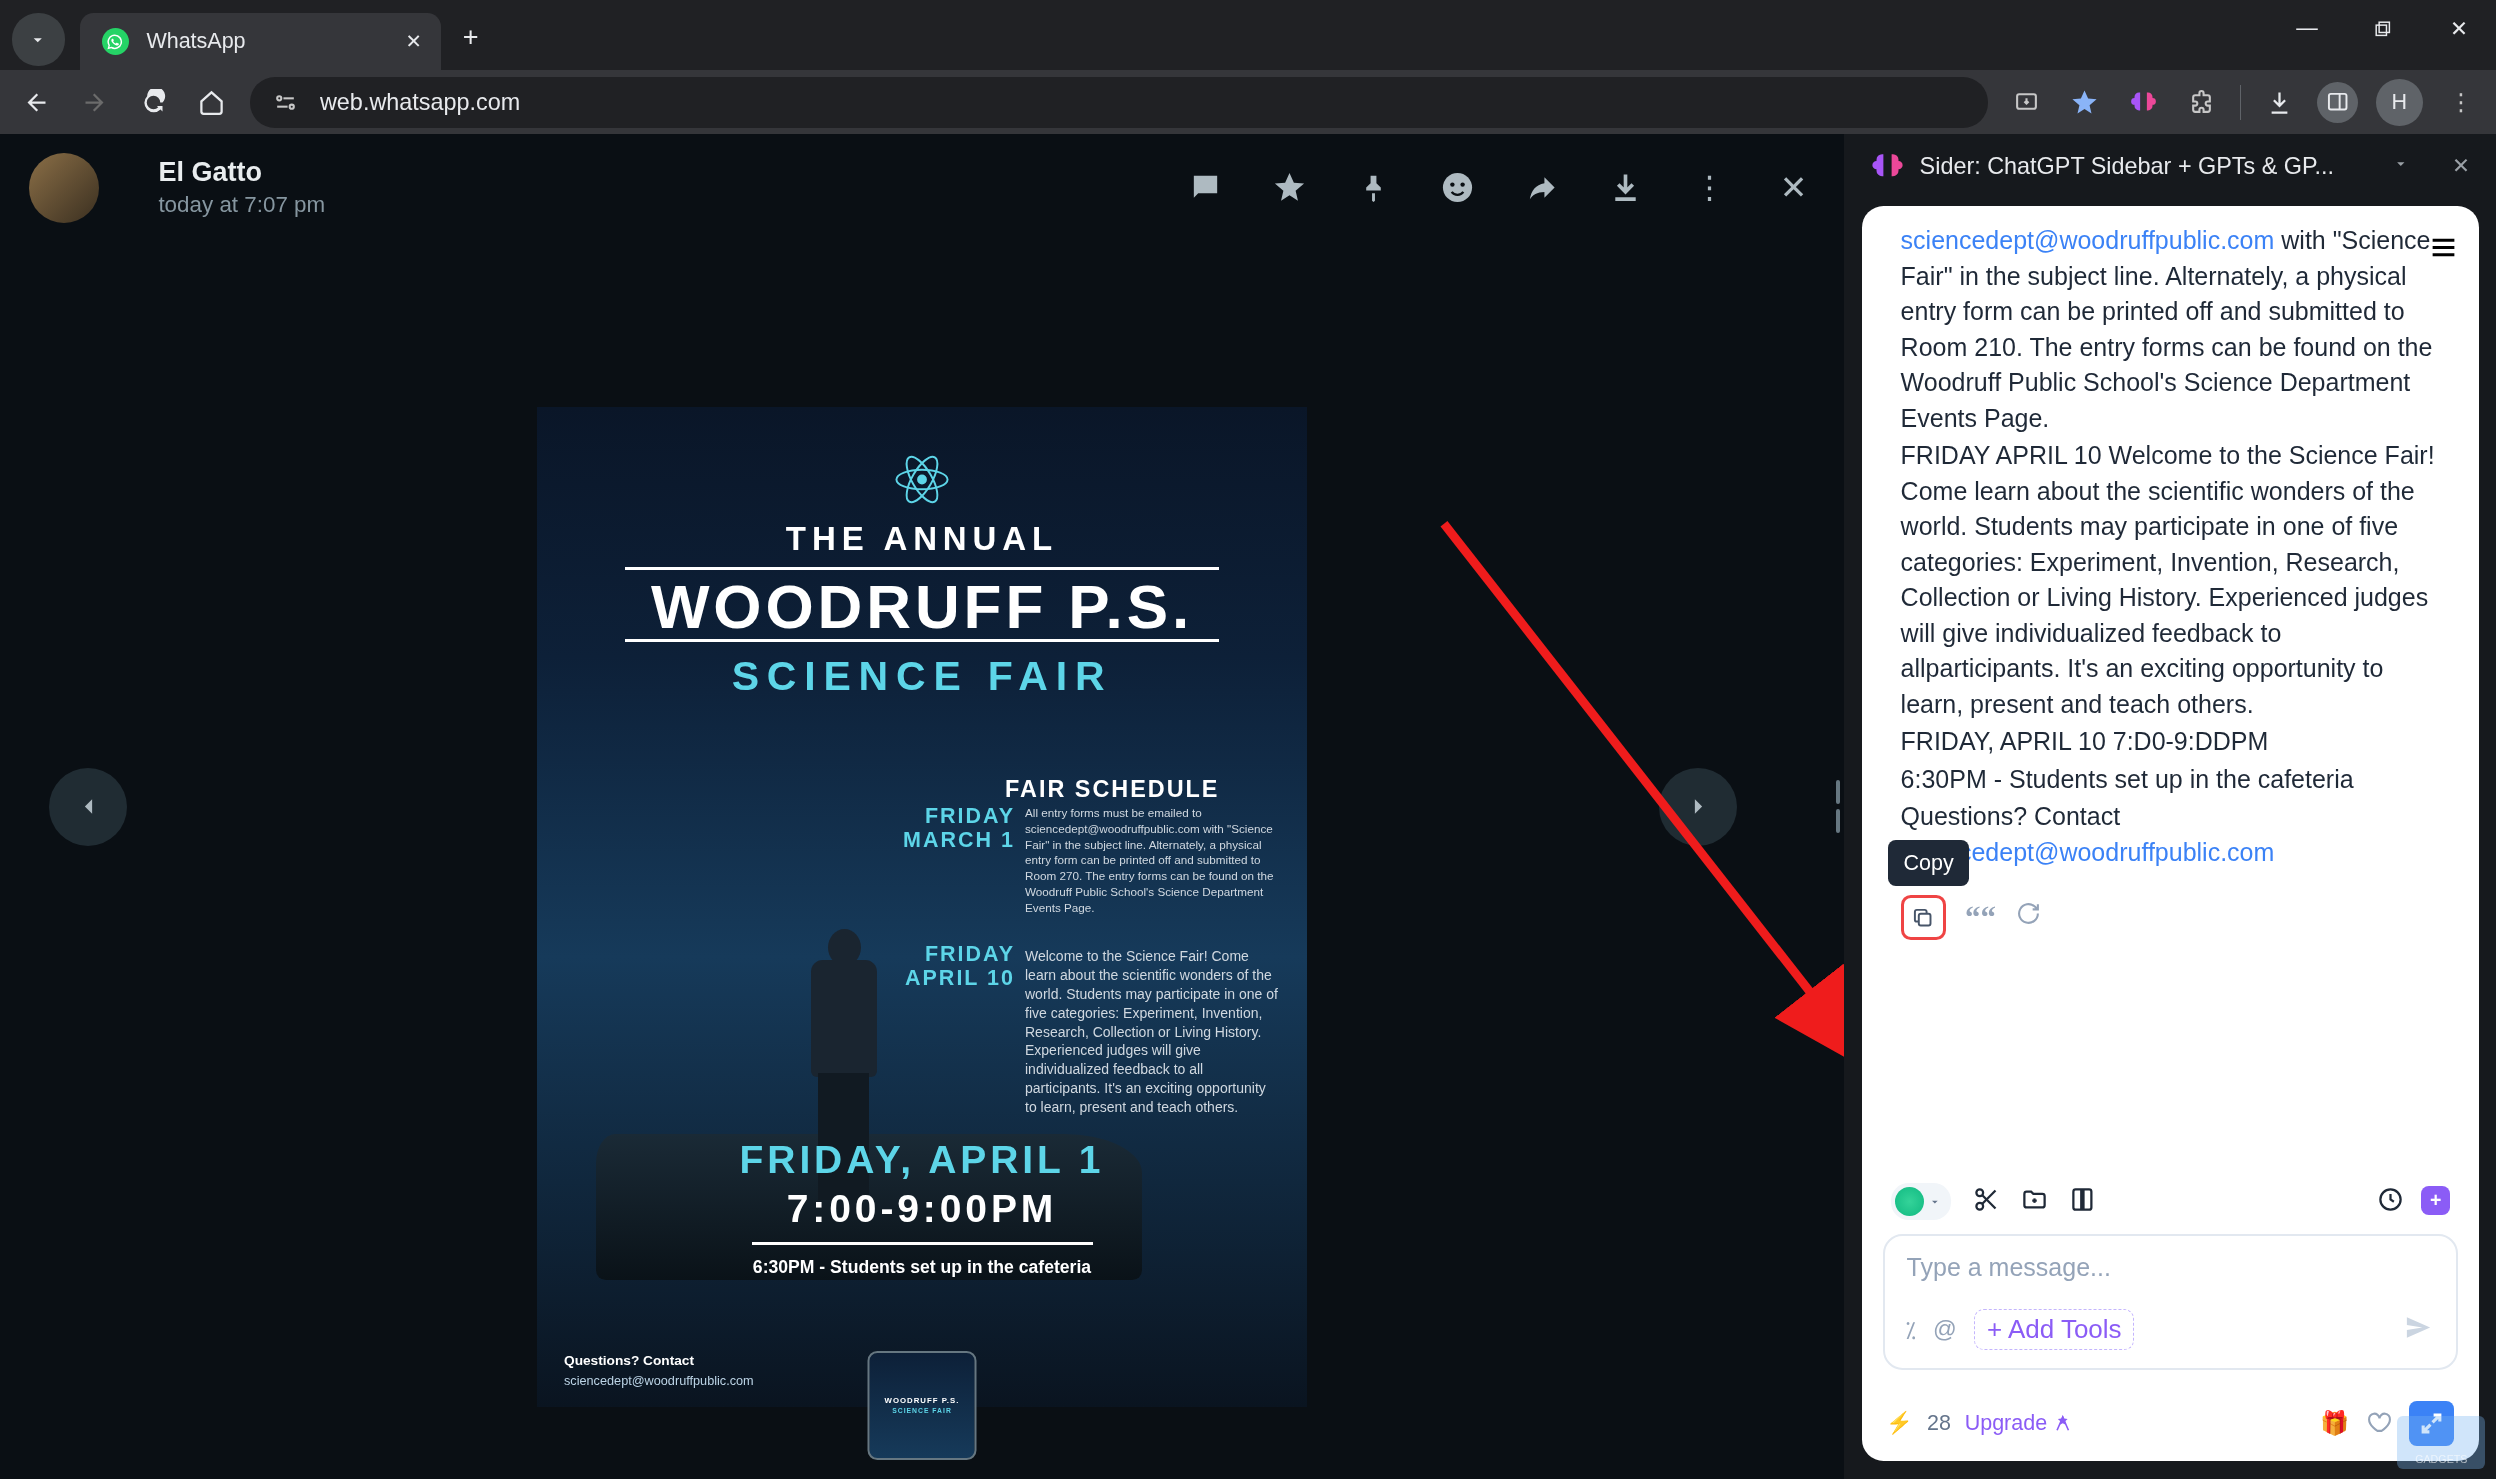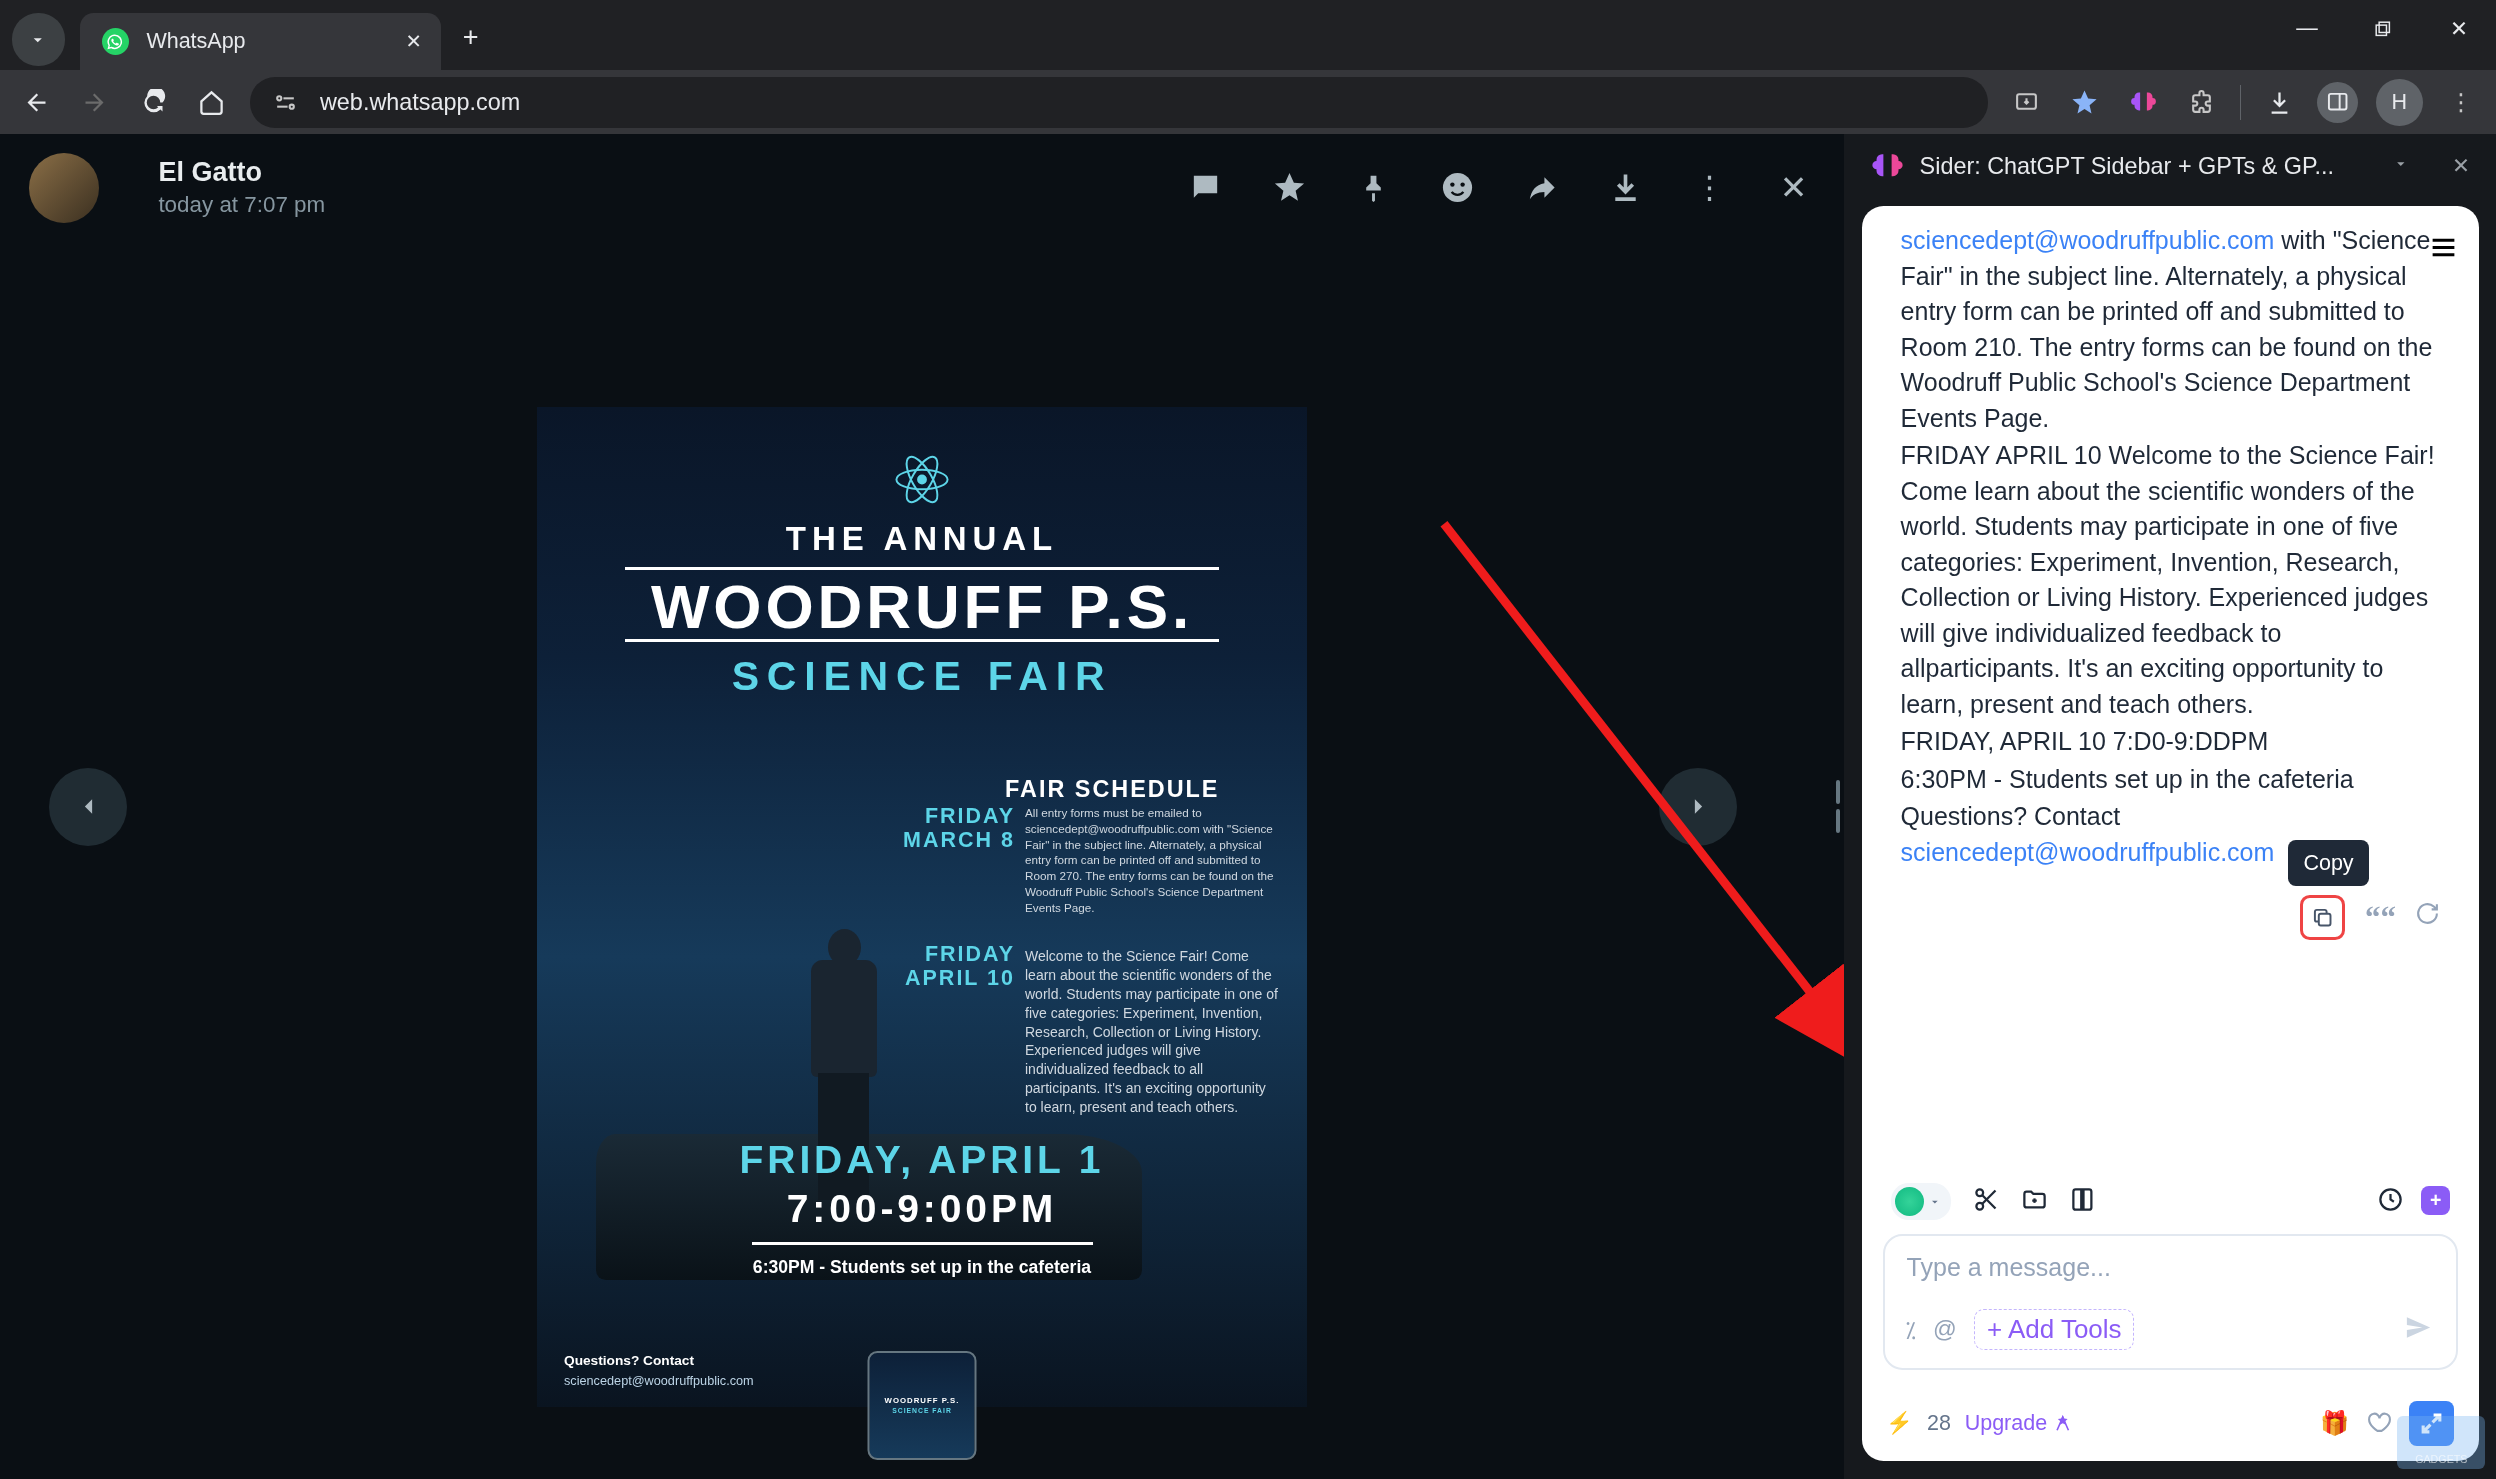--- a/index.html
+++ b/index.html
@@ -95,21 +95,21 @@
 .sider-ic svg { width: 33px; height: 33px; }
 .sider-title { color: #e8eaed; font-size: 23.4px; font-weight: 500; flex: 1; white-space: nowrap; overflow: hidden; text-overflow: ellipsis; }
 .sider-drop { color: #9aa0a6; margin-left: 9.8px; }
 .sider-close { color: #9aa0a6; font-size: 21.5px; margin-left: 27px; }
 
 .sider-body { flex: 1; margin: 7.8px 17.6px 17.6px 17.6px; background: #fff; border-radius: 21.5px; display: flex; flex-direction: column; overflow: hidden; position: relative; }
 .menu-ic { position: absolute; right: 21.5px; top: 27px; z-index: 2; }
 .menu-ic svg { width: 29px; height: 29px; stroke: #000; }
 .msg-area { flex: 1; padding: 17.6px 39px 19.5px 39px; overflow: hidden; color: #1f2937; font-size: 25px; line-height: 1.42; }
 .msg-area .link { color: #3b82f6; }
-.msg-actions { display: flex; gap: 19.5px; margin-top: 25px; align-items: center; justify-content: flex-end; }
+.msg-actions { display: flex; gap: 19.5px; margin-top: 25px; align-items: center; }
 .copy-btn { width: 45px; height: 45px; border: 3.9px solid #ef4444; border-radius: 9.8px; display: flex; align-items: center; justify-content: center; position: relative; }
 .copy-btn svg { width: 23.4px; height: 23.4px; stroke: #475569; fill: none; stroke-width: 2; }
 .copy-tip { position: absolute; bottom: 51px; left: -15.6px; background: #1f2937; color: #fff; padding: 7.8px 15.6px; border-radius: 7.8px; font-size: 21.5px; }
 .quote-ic { color: #94a3b8; font-size: 31px; font-weight: bold; font-family: Georgia, serif; }
 .refresh-ic svg { width: 25px; height: 25px; stroke: #94a3b8; fill: none; stroke-width: 2; }
 
 .input-zone { padding: 17.6px 21.5px 17.6px 21.5px; }
 .tool-row { display: flex; align-items: center; gap: 21.5px; padding: 0 7.8px 13.7px 7.8px; }
 .model-pill { display: flex; align-items: center; gap: 3.9px; background: #f1f5f9; border-radius: 17.6px; padding: 3.9px 9.8px 3.9px 3.9px; }
 .model-dot { width: 29px; height: 29px; border-radius: 14.6px; background: radial-gradient(circle, #34d399, #10b981); }
@@ -316,21 +316,21 @@
         </div>
         <div class="poster-title1">THE ANNUAL</div>
         <div class="poster-hr t1"></div>
         <div class="poster-title2">WOODRUFF P.S.</div>
         <div class="poster-hr t2"></div>
         <div class="poster-title3">SCIENCE FAIR</div>
 
         <div class="poster-sched">FAIR SCHEDULE</div>
         <div class="poster-d1">
           <div>FRIDAY</div>
-          <div>MARCH 8</div>
+          <div>MARCH 1</div>
         </div>
         <div class="poster-p1">All entry forms must be emailed to sciencedept@woodruffpublic.com with "Science Fair" in the subject line. Alternately, a physical entry form can be printed off and submitted to Room 270. The entry forms can be found on the Woodruff Public School's Science Department Events Page.</div>
         <div class="poster-d2">
           <div>FRIDAY</div>
           <div>APRIL 10</div>
         </div>
         <div class="poster-p2">Welcome to the Science Fair! Come learn about the scientific wonders of the world. Students may participate in one of five categories: Experiment, Invention, Research, Collection or Living History. Experienced judges will give individualized feedback to all participants. It's an exciting opportunity to learn, present and teach others.</div>
 
         <div class="rock"></div>
         <div class="silhouette">

